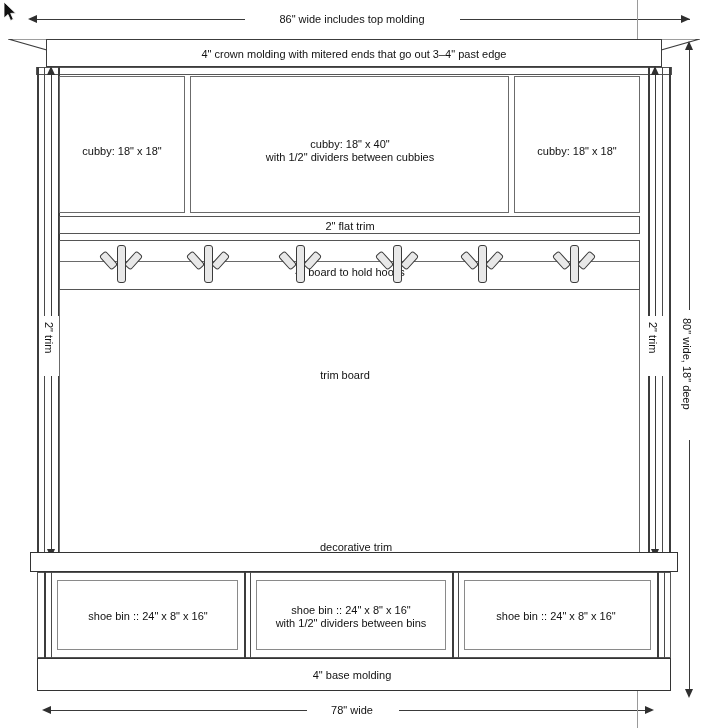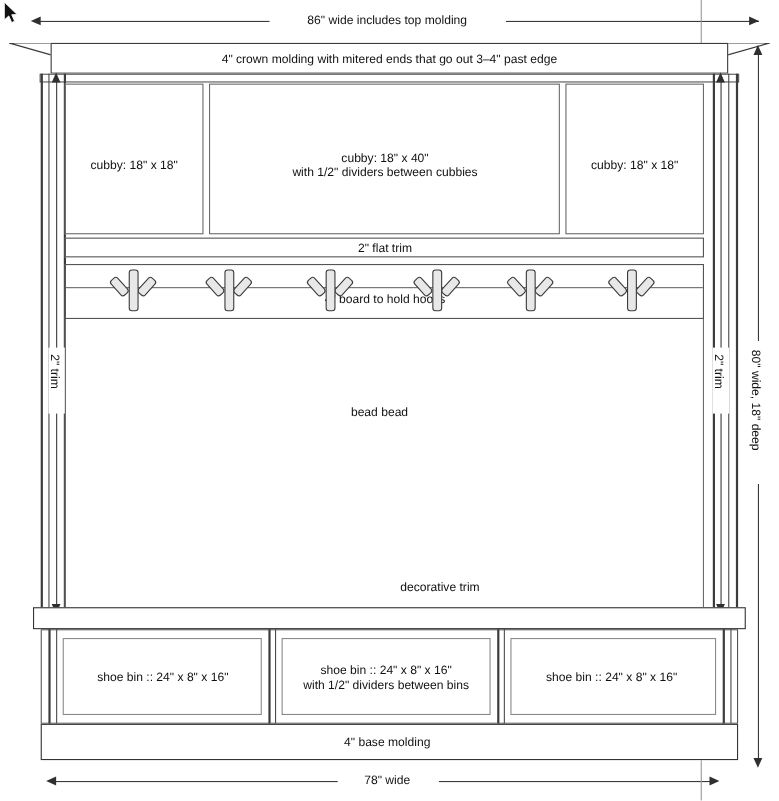--- a/index.html
+++ b/index.html
@@ -182,24 +182,24 @@
       <div class="armR"></div>
       <div class="stem"></div>
   </div>
   <div class="hook" style="left:558px;top:243px;">
     <div class="armL"></div>
       <div class="armR"></div>
       <div class="stem"></div>
   </div>
 
   <div class="panel" style="left:59px;top:290px;width:581px;height:265px;border:1.5px solid #6b6b6b;border-top:none;"></div>
-  <div class="lbl center" style="left:345px;top:368px;">bead bead</div>
+  <div class="lbl center" style="left:345px;top:368px;">trim board</div>
 
   <div class="bar" style="left:30px;top:552px;width:648px;height:20px;border:1.5px solid #333;"></div>
-  <div class="lbl center" style="left:356px;top:527px;margin-left:44px;">decorative trim</div>
+  <div class="lbl center" style="left:356px;top:540px;">decorative trim</div>
 
   <div class="panel" style="left:37px;top:572px;width:634px;height:86px;border:1.5px solid #555;"></div>
 
   <div class="vline thick" style="left:44px;top:572px;height:86px;"></div>
   <div class="vline" style="left:51px;top:572px;height:86px;"></div>
   <div class="vline thick" style="left:657px;top:572px;height:86px;"></div>
   <div class="vline" style="left:664px;top:572px;height:86px;"></div>
 
   <div class="vline thick" style="left:244px;top:572px;height:86px;"></div>
   <div class="vline" style="left:250px;top:572px;height:86px;"></div>

